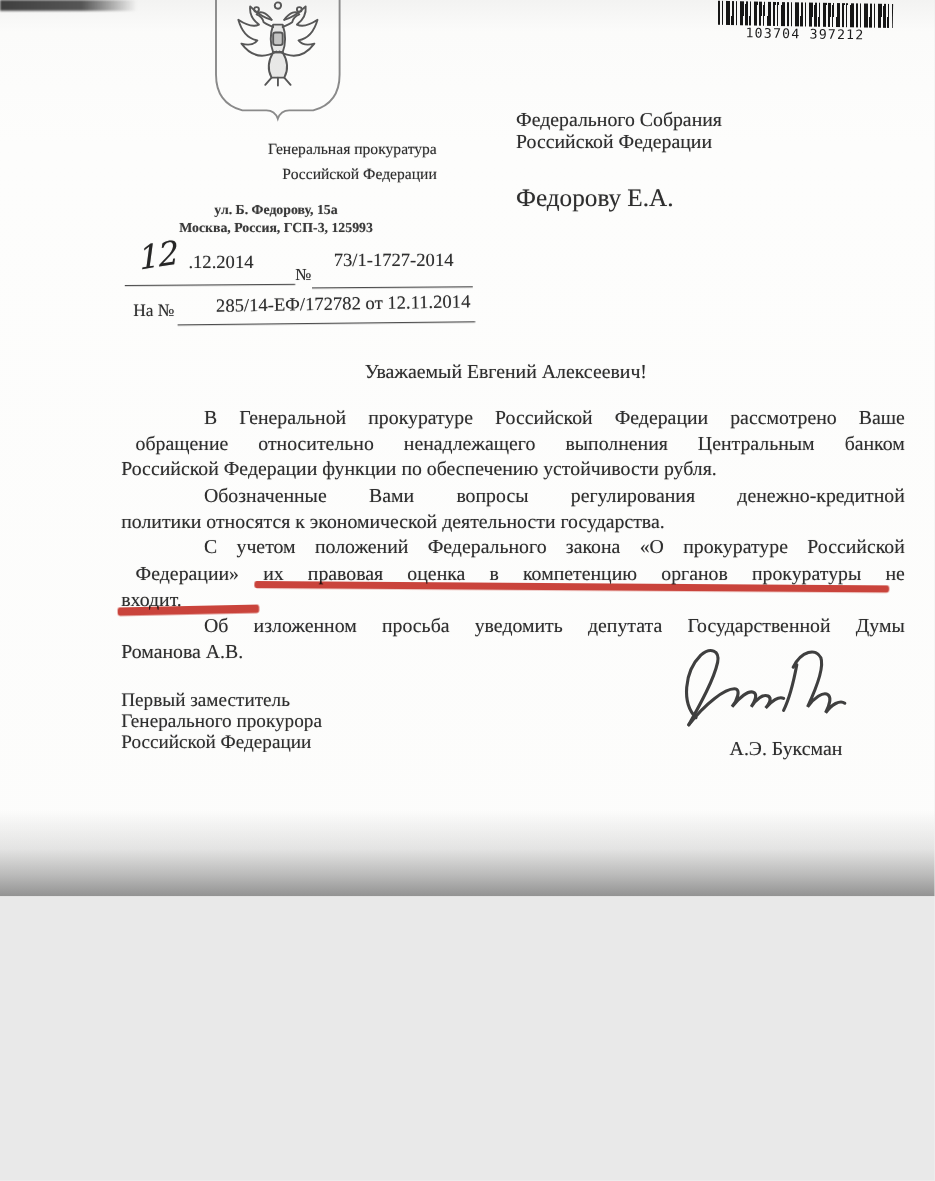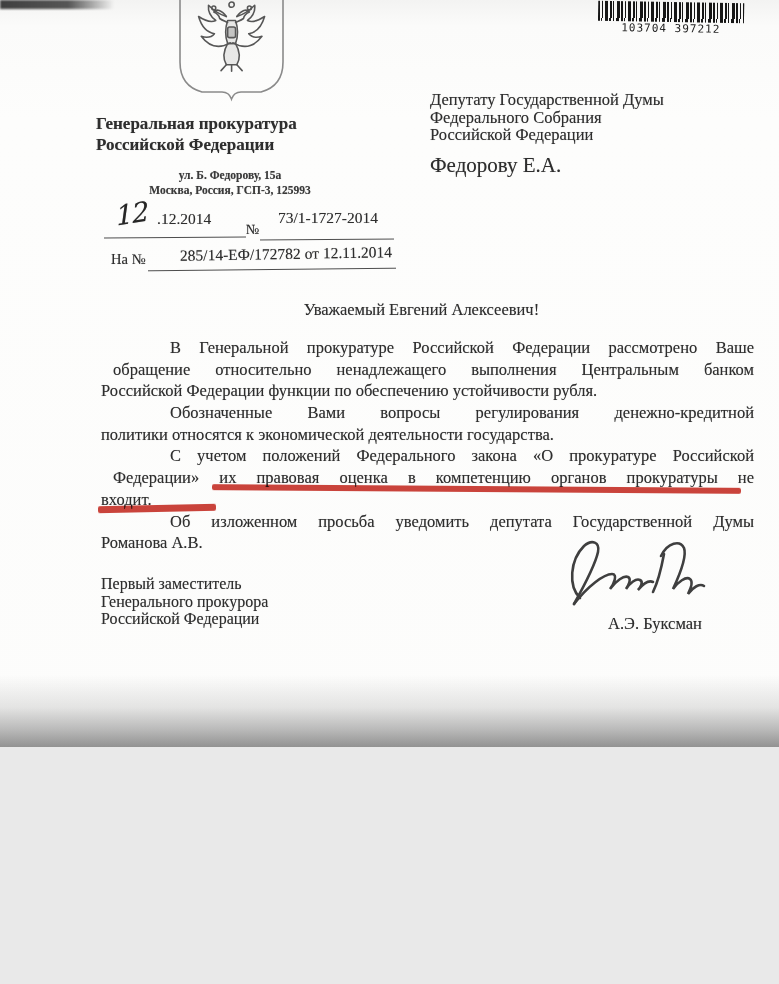--- a/index.html
+++ b/index.html
@@ -21,21 +21,21 @@
   .bc-num{font-family:"DejaVu Sans Mono",monospace;color:#1d1d1d;text-align:center;}
   .barcode-top{position:absolute;left:598px;top:2px;width:146px;transform:rotate(1deg);}
   .barcode-top .bars{height:20px;}
   .barcode-top .bc-num{font-size:11px;letter-spacing:1px;margin-top:0px;}
   .barcode-bottom{position:absolute;left:586px;top:893px;width:122px;transform:rotate(-1.5deg);}
   .barcode-bottom .bars{height:28px;}
   .barcode-bottom .bc-num{font-size:10.5px;letter-spacing:.5px;margin-top:1px;}
   
   .emblem{position:absolute;left:178px;top:-4px;width:107px;height:112px;}
   
-  .org{left:96px;width:268px;text-align:left;font-weight:bold;font-size:17px;line-height:20px;}
+  .org{left:96px;width:268px;text-align:right;font-weight:normal;font-size:13px;line-height:20px;}
   .addr{left:96px;width:268px;text-align:center;font-weight:bold;font-size:11.5px;color:#3a3a3a;}
   
   .rule{position:absolute;border-top:1.5px solid #4c4c4c;filter:blur(.3px);}
   .hand{font-family:"DejaVu Serif",serif;font-style:italic;font-size:27px;color:#262626;
         transform:rotate(-9deg) skewX(-6deg);letter-spacing:-1px;}
   
   .line{position:absolute;left:101px;width:641px;font-size:16.5px;line-height:18px;}
   .just{text-align:justify;text-align-last:justify;margin-left:12px;}
   .indent{padding-left:57px;width:584px;}
   .redbar{position:absolute;background:#c4251b;opacity:.86;border-radius:2px;
@@ -88,21 +88,20 @@
   <div class="t" style="left:157px;top:210px;font-size:15.5px;">.12.2014</div>
   <div class="t" style="left:246px;top:222px;font-size:14px;">№</div>
   <div class="t" style="left:262px;top:209px;width:132px;text-align:center;font-size:15.5px;">73/1-1727-2014</div>
   <div class="rule" style="left:104px;top:237px;width:142px;transform:rotate(-0.4deg);"></div>
   <div class="rule" style="left:260px;top:239px;width:134px;transform:rotate(-0.4deg);"></div>
   <div class="t" style="left:111px;top:251px;font-size:14.5px;">На №</div>
   <div class="t" style="left:180px;top:245px;font-size:15.5px;transform:rotate(-1deg);">285/14-ЕФ/172782 от 12.11.2014</div>
   <div class="rule" style="left:148px;top:269px;width:248px;transform:rotate(-0.6deg);"></div>
 
   <div class="t" style="left:430px;top:91px;font-size:16.5px;line-height:17.5px;width:300px;">
-    <div>Депутату Государственной Думы</div>
     <div>Федерального Собрания</div>
     <div>Российской Федерации</div>
   </div>
   <div class="t" style="left:430px;top:153px;font-size:21px;">Федорову Е.А.</div>
 
   <div class="t line" style="top:301px;text-align:center;">Уважаемый Евгений Алексеевич!</div>
 
   <div class="t line just indent" style="top:339px;">В Генеральной прокуратуре Российской Федерации рассмотрено Ваше</div>
   <div class="t line just" style="top:361px;">обращение относительно ненадлежащего выполнения Центральным банком</div>
   <div class="t line" style="top:382px;">Российской Федерации функции по обеспечению устойчивости рубля.</div>

